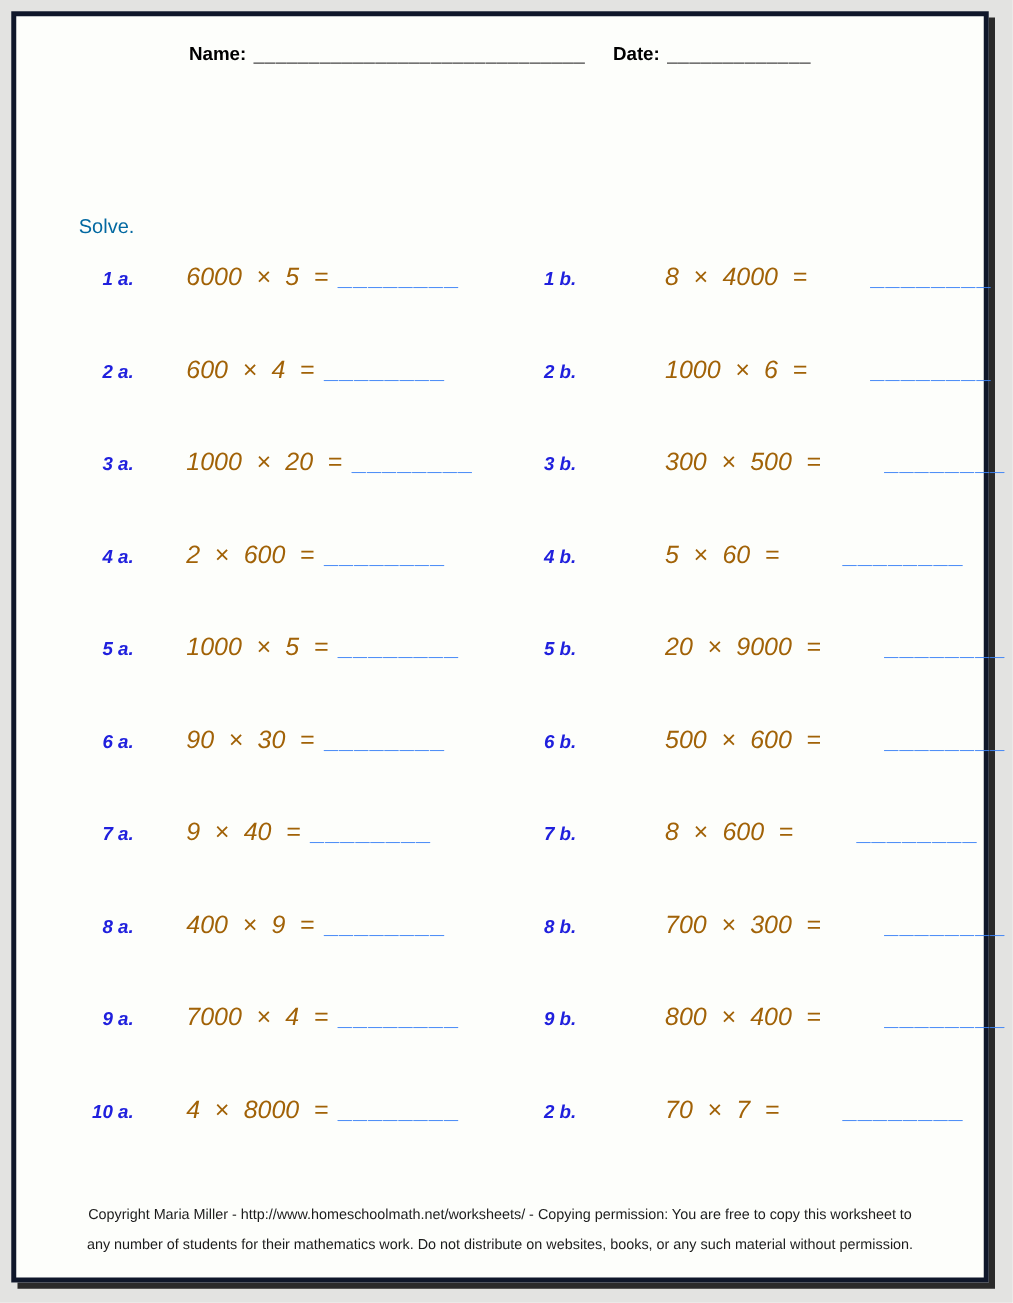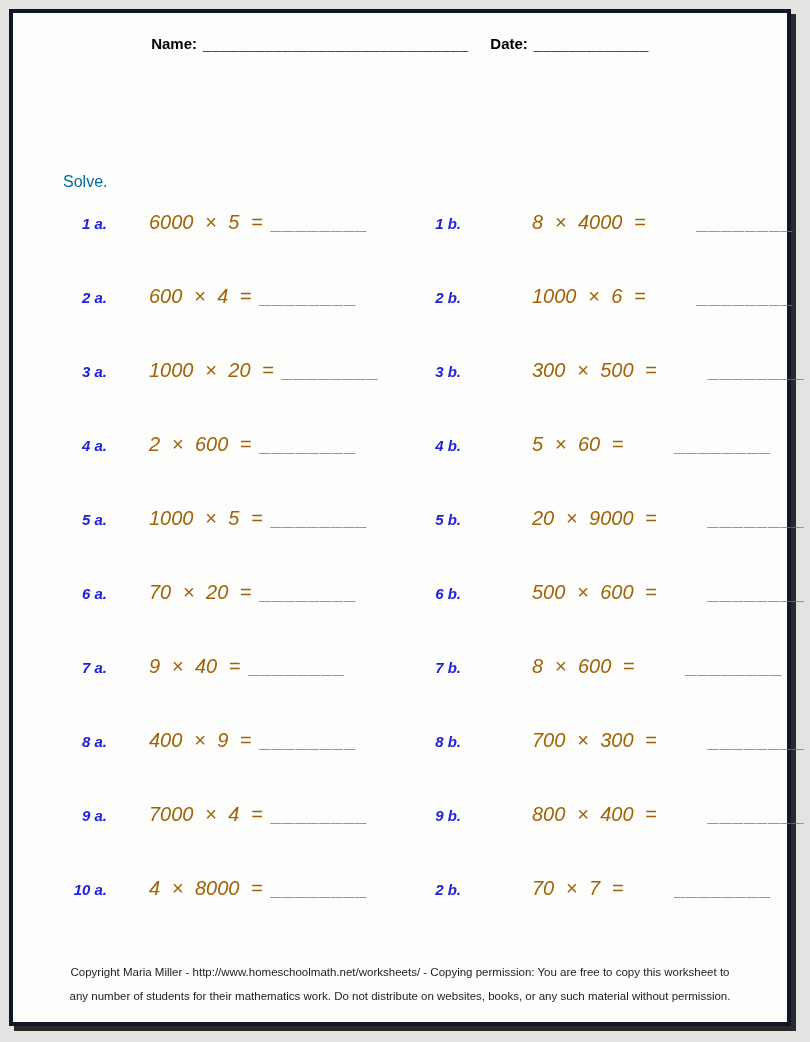--- a/index.html
+++ b/index.html
@@ -173,21 +173,21 @@
       <div class="cell cell-b">
         <span class="plabel">5 b.</span>
         <span class="pbody">20 × 9000 =</span>
         <span class="pblank">________</span>
       </div>
     </div>
 
     <div class="prow">
       <div class="cell cell-a">
         <span class="plabel">6 a.</span>
-        <span class="pbody">70 × 20 =</span>
+        <span class="pbody">90 × 30 =</span>
         <span class="pblank">________</span>
       </div>
       <div class="cell cell-b">
         <span class="plabel">6 b.</span>
         <span class="pbody">500 × 600 =</span>
         <span class="pblank">________</span>
       </div>
     </div>
 
     <div class="prow">

